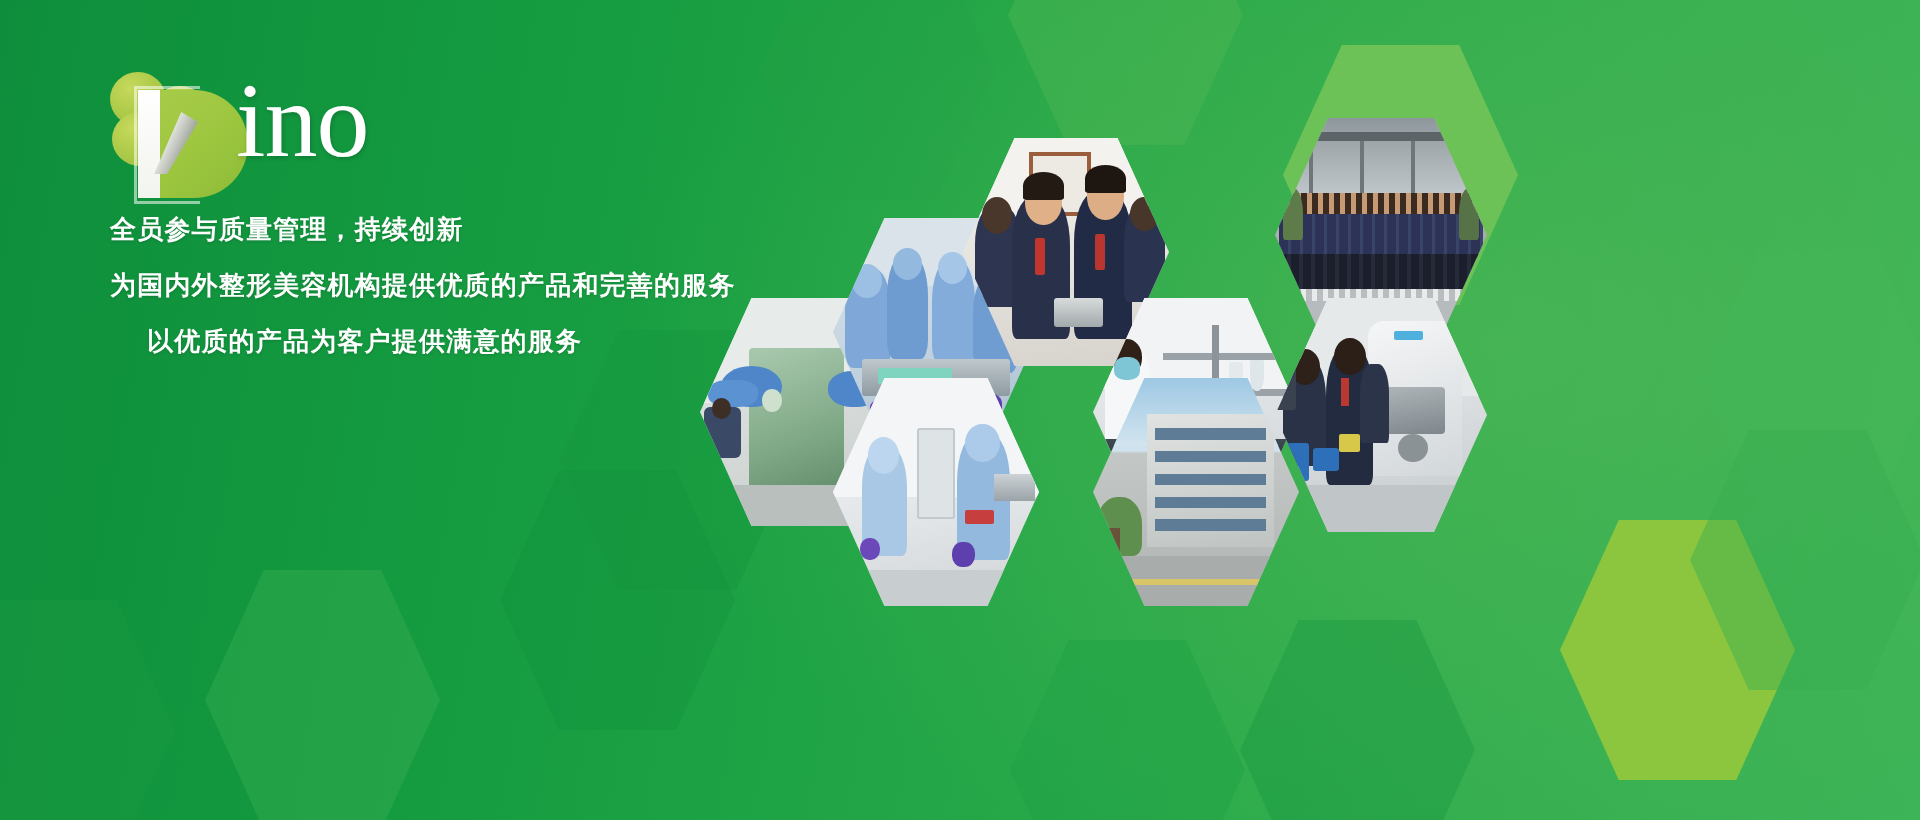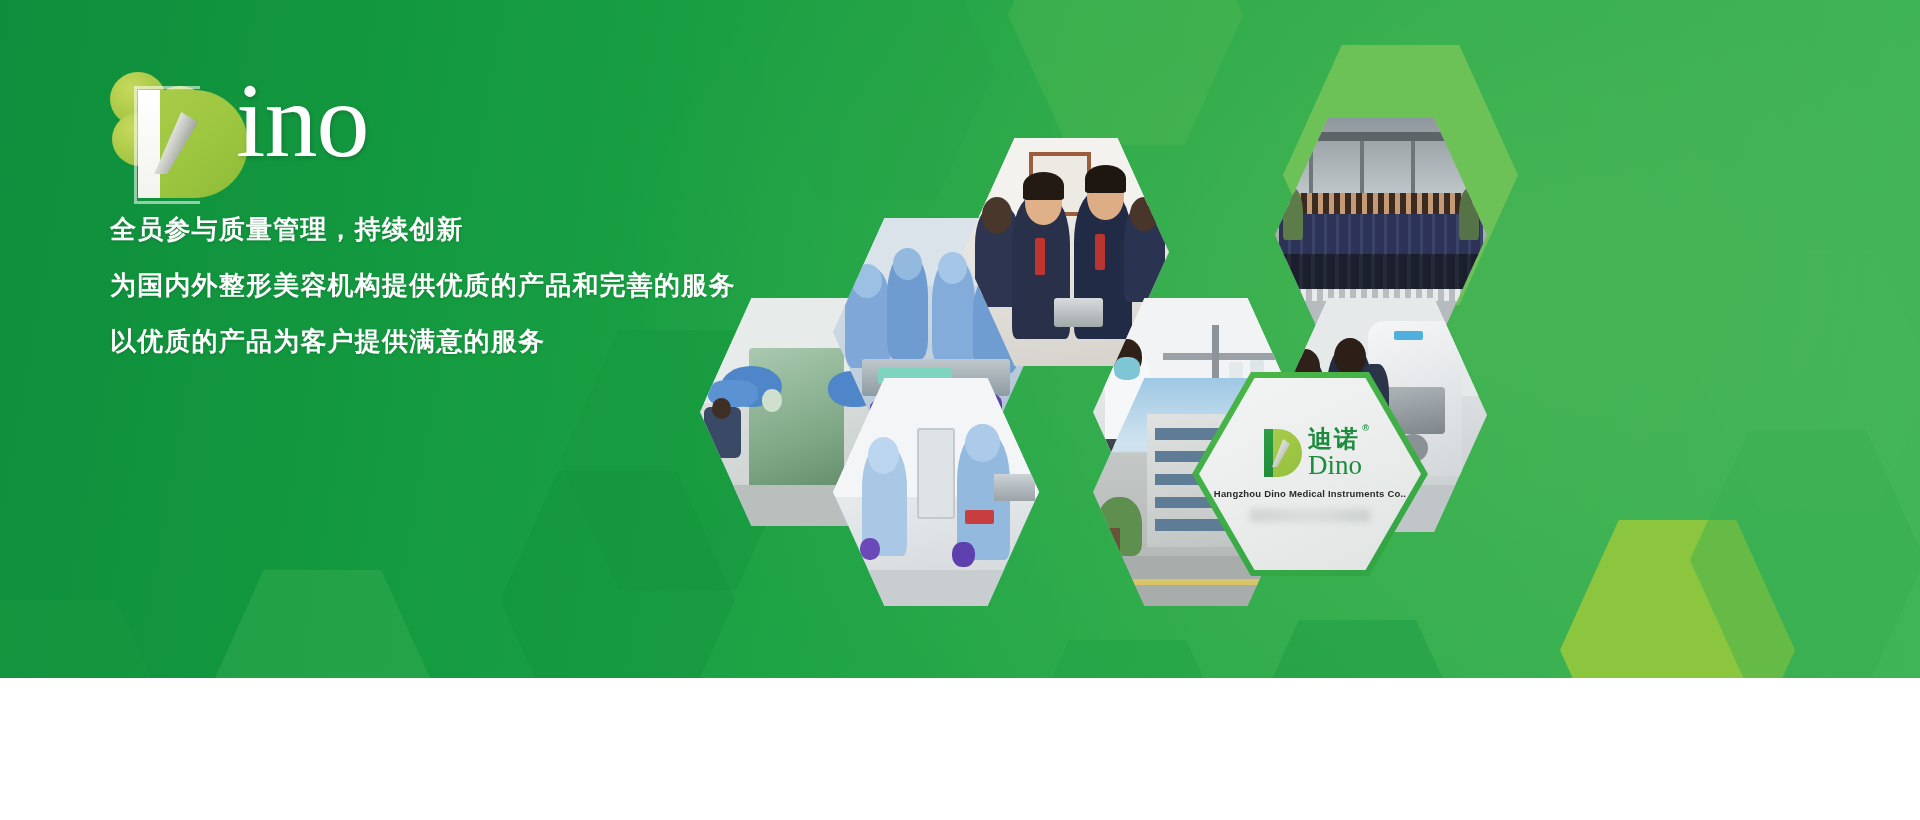--- a/index.html
+++ b/index.html
@@ -3,21 +3,21 @@
 <meta charset="utf-8">
 <title>Dino Banner</title>
 <style>
   * { box-sizing: border-box; margin:0; padding:0; }
   html, body {
     width:1920px; height:820px; overflow:hidden;
     font-family:"Liberation Sans","DejaVu Sans",sans-serif;
   }
 
   #banner {
-    position:relative; width:1920px; height:678px; overflow:hidden;
+    position:relative; width:1920px; height:820px; overflow:hidden;
     background:
       radial-gradient(ellipse 1400px 900px at 78% 42%, rgba(86,185,88,0.55) 0%, rgba(86,185,88,0.0) 62%),
       linear-gradient(100deg, #0E8E3C 0%, #13993F 22%, #1EA345 44%, #2CAB4B 66%, #37B052 86%, #3CB457 100%);
     text-decoration: underline;
   }
 
   
   .hexbg { position:absolute; }
   .hexshape {
     width:100%; height:100%;
@@ -70,21 +70,21 @@
     font-family:"Liberation Serif","DejaVu Serif",serif;
     font-size:106px; line-height:1; color:#FFFFFF; letter-spacing:-1px;
     text-shadow:1px 2px 4px rgba(0,0,0,0.18);
   }
 
   .tagline {
     color:#FFFFFF; font-size:26px; line-height:1; letter-spacing:1.2px;
     margin-bottom:30px; font-weight:600;
     text-shadow:0 1px 3px rgba(0,0,0,0.16);
   }
-  .tagline:last-child { margin-bottom:0; }
+  .tagline:last-child { margin-bottom:0;margin-left:37px; }
 
   
   #logohex-outer {
     position:absolute; left:1192px; top:372px; width:236px; height:204px;
     -webkit-clip-path: polygon(25% 0%, 75% 0%, 100% 50%, 75% 100%, 25% 100%, 0% 50%);
     clip-path: polygon(25% 0%, 75% 0%, 100% 50%, 75% 100%, 25% 100%, 0% 50%);
     background:linear-gradient(160deg,#4CB748 0%, #3FAE47 50%, #2EA343 100%);
   }
   #logohex-inner {
     position:absolute; left:7px; top:6px; width:222px; height:192px;
@@ -334,34 +334,14 @@
       <div style="position:absolute;left:31%;top:34%;width:4%;height:12%;background:#B9382F;"></div>
       <div style="position:absolute;left:40%;top:28%;width:14%;height:34%;background:#2B3448;border-radius:36% 36% 8% 8%;"></div>
       <div style="position:absolute;left:0;top:30%;width:10%;height:18%;background:#3A4250;border-radius:3px;"></div>
       <div style="position:absolute;left:0;top:62%;width:16%;height:16%;background:#2D6FB8;border-radius:3px;"></div>
       <div style="position:absolute;left:18%;top:64%;width:12%;height:10%;background:#2D6FB8;border-radius:3px;"></div>
       <div style="position:absolute;left:30%;top:58%;width:10%;height:8%;background:#D8C84A;border-radius:2px;"></div>
       <div style="position:absolute;left:0;top:80%;width:100%;height:20%;background:#C0C5C7;"></div>
     </div>
   </div>
 
-  <div id="logohex-outer">
-    <div id="logohex-inner">
-      <div id="hexmark">
-        <div id="hexmark-glyph">
-          <div id="hg-d"></div>
-          <div id="hg-stem"></div>
-          <div id="hg-curl"></div>
-        </div>
-        <div id="hexmark-text">
-          <div id="hexmark-cn">
-            <span>迪诺</span>
-            <span id="hexmark-reg">®</span>
-          </div>
-          <div id="hexmark-en">Dino</div>
-        </div>
-      </div>
-      <div id="hexmark-co">Hangzhou Dino Medical Instruments Co..</div>
-      <div id="hexmark-blur"></div>
-    </div>
-  </div>
 
 </div>
 
 </body></html>

